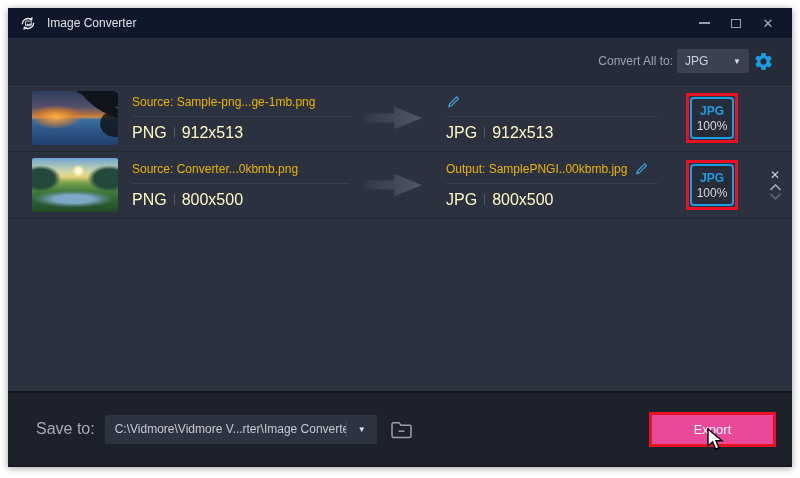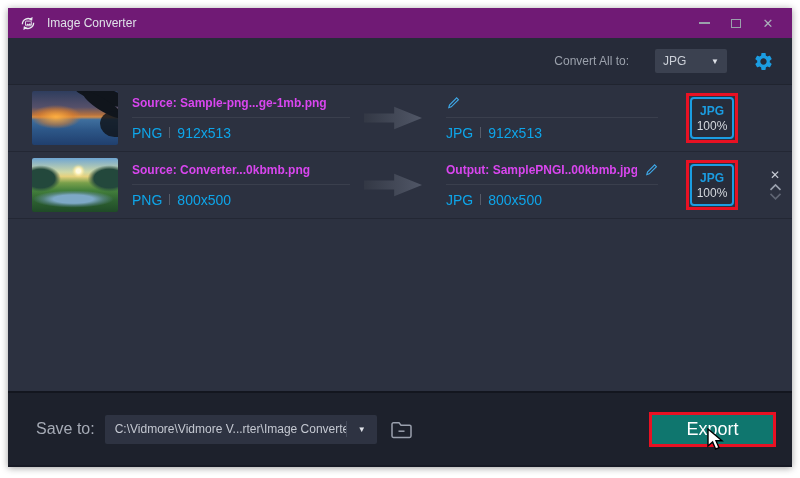--- a/index.html
+++ b/index.html
@@ -13,38 +13,38 @@
   .window {
     position: absolute; left: 8px; top: 8px;
     width: 784px; height: 459px;
     background: #2c3140;
     display: flex; flex-direction: column;
     box-shadow: 0 1px 7px rgba(0,0,0,0.38);
     border-bottom: 2px solid #171a25;
   }
   
   .titlebar {
-    height: 30px; flex: none; background: #701a75;
+    height: 30px; flex: none; background: #0f172a;
     display: flex; align-items: center; padding: 0 10px; gap: 9px;
   }
   .app-title { color: #dfe2e8; font-size: 12px; }
   .win-controls { margin-left: auto; display: flex; align-items: center; gap: 4px; }
   .win-btn { width: 28px; height: 22px; display: flex; align-items: center; justify-content: center; cursor: pointer; }
   .glyph-min { width: 11px; height: 1.5px; background: #9aa0ab; display: block; }
   .glyph-max { width: 10px; height: 9px; border: 1.5px solid #9aa0ab; display: block; }
   .glyph-close { color: #aab0ba; font-size: 13px; line-height: 1; }
   
   .toolbar {
     height: 47px; flex: none; background: #262b39;
     display: flex; align-items: center; padding: 0 18px;
     border-bottom: 1px solid #20242f;
   }
   .add-source { display: flex; align-items: center; gap: 10px; margin-left: 6px; cursor: pointer; }
   .add-label { color: #c9cdd6; font-size: 13px; }
-  .convert-group { margin-left: auto; display: flex; align-items: center; gap: 26px; }
+  .convert-group { margin-left: auto; display: flex; align-items: center; gap: 4px; }
   .convert-label { color: #9ba1ac; font-size: 12px; }
   .format-select {
     width: 72px; height: 24px; background: #3b4150; border-radius: 2px;
     display: flex; align-items: center; justify-content: space-between;
     padding: 0 8px; cursor: pointer;
   }
   .format-value { color: #ccd0d8; font-size: 12px; }
   .select-arrow { color: #dfe2e8; font-size: 8px; }
   
   .list { flex: 1; background: #2c3140; overflow: hidden; }
@@ -70,24 +70,24 @@
     background:
       radial-gradient(circle 7px at 54% 24%, #fffbe0 30%, rgba(255,238,170,0.85) 55%, rgba(255,230,150,0.25) 80%, transparent 100%),
       radial-gradient(ellipse 26px 17px at 10% 38%, #23483c 55%, transparent 78%),
       radial-gradient(ellipse 28px 17px at 90% 38%, #23483c 55%, transparent 78%),
       radial-gradient(ellipse 52px 11px at 48% 76%, #7ea9c6 38%, rgba(110,150,180,0.5) 58%, transparent 78%),
       linear-gradient(180deg, #6fa5d2 0%, #cfd9a8 26%, #e7d27f 34%, #79a04b 46%, #44803c 60%, #2e6231 78%, #1f4a27 100%);
   }
   .info-col { width: 218px; margin-left: 14px; }
   .out-col { width: 212px; margin-left: 10px; }
   .row-line1 { display: flex; align-items: center; gap: 7px; }
-  .file-text { color: #d946ef; font-size: 12px; white-space: nowrap; overflow: hidden; font-weight: bold; }
+  .file-text { color: #eab308; font-size: 12px; white-space: nowrap; overflow: hidden; }
   .col-divider { height: 1px; background: #3a3f4d; margin: 7px 0; }
   .meta-line { display: flex; align-items: center; }
-  .meta-text { color: #0ea5e9; font-size: 14px; }
+  .meta-text { color: #fef9c3; font-size: 16px; }
   .meta-sep { width: 1px; height: 11px; background: #565b68; margin: 0 7px; display: inline-block; }
   .arrow-wrap { width: 66px; margin: 0 6px 0 14px; display: flex; align-items: center; }
   .big-arrow {
     width: 58px; height: 28px;
     background: linear-gradient(90deg, #333845, #515767);
     clip-path: polygon(0 34%, 52% 34%, 52% 10%, 100% 50%, 52% 90%, 52% 66%, 0 66%);
   }
   .edit-btn { flex: none; display: flex; cursor: pointer; }
   .badge-box {
     margin-left: auto; margin-right: 54px; flex: none;
@@ -117,22 +117,22 @@
   .path-field {
     width: 272px; height: 29px; background: #2e3342; border-radius: 2px;
     display: flex; align-items: center;
   }
   .path-text { flex: 1; padding: 0 10px; color: #c4c8d1; font-size: 12px; white-space: nowrap; overflow: hidden; cursor: text; }
   .field-sep { width: 1px; height: 16px; background: #454b5a; }
   .field-arrow { width: 30px; text-align: center; color: #dfe2e8; font-size: 8px; cursor: pointer; }
   .folder-btn { margin-left: 13px; display: flex; cursor: pointer; }
   .export-box { margin-left: auto; border: 3px solid #e81123; }
   .export-btn {
-    width: 121px; height: 29px; background: #0f766e; border: none;
-    color: #ffffff; font-size: 18px; font-family: "Liberation Sans", sans-serif;
+    width: 121px; height: 29px; background: #ec4899; border: none;
+    color: #ffffff; font-size: 13px; font-family: "Liberation Sans", sans-serif;
     display: flex; align-items: center; justify-content: center; cursor: pointer;
   }
   .cursor { position: absolute; left: 706px; top: 428px; pointer-events: none; z-index: 50; }
 </style>
 </head>
 <body>
 
 <div class="window">
 
   <div class="titlebar">

